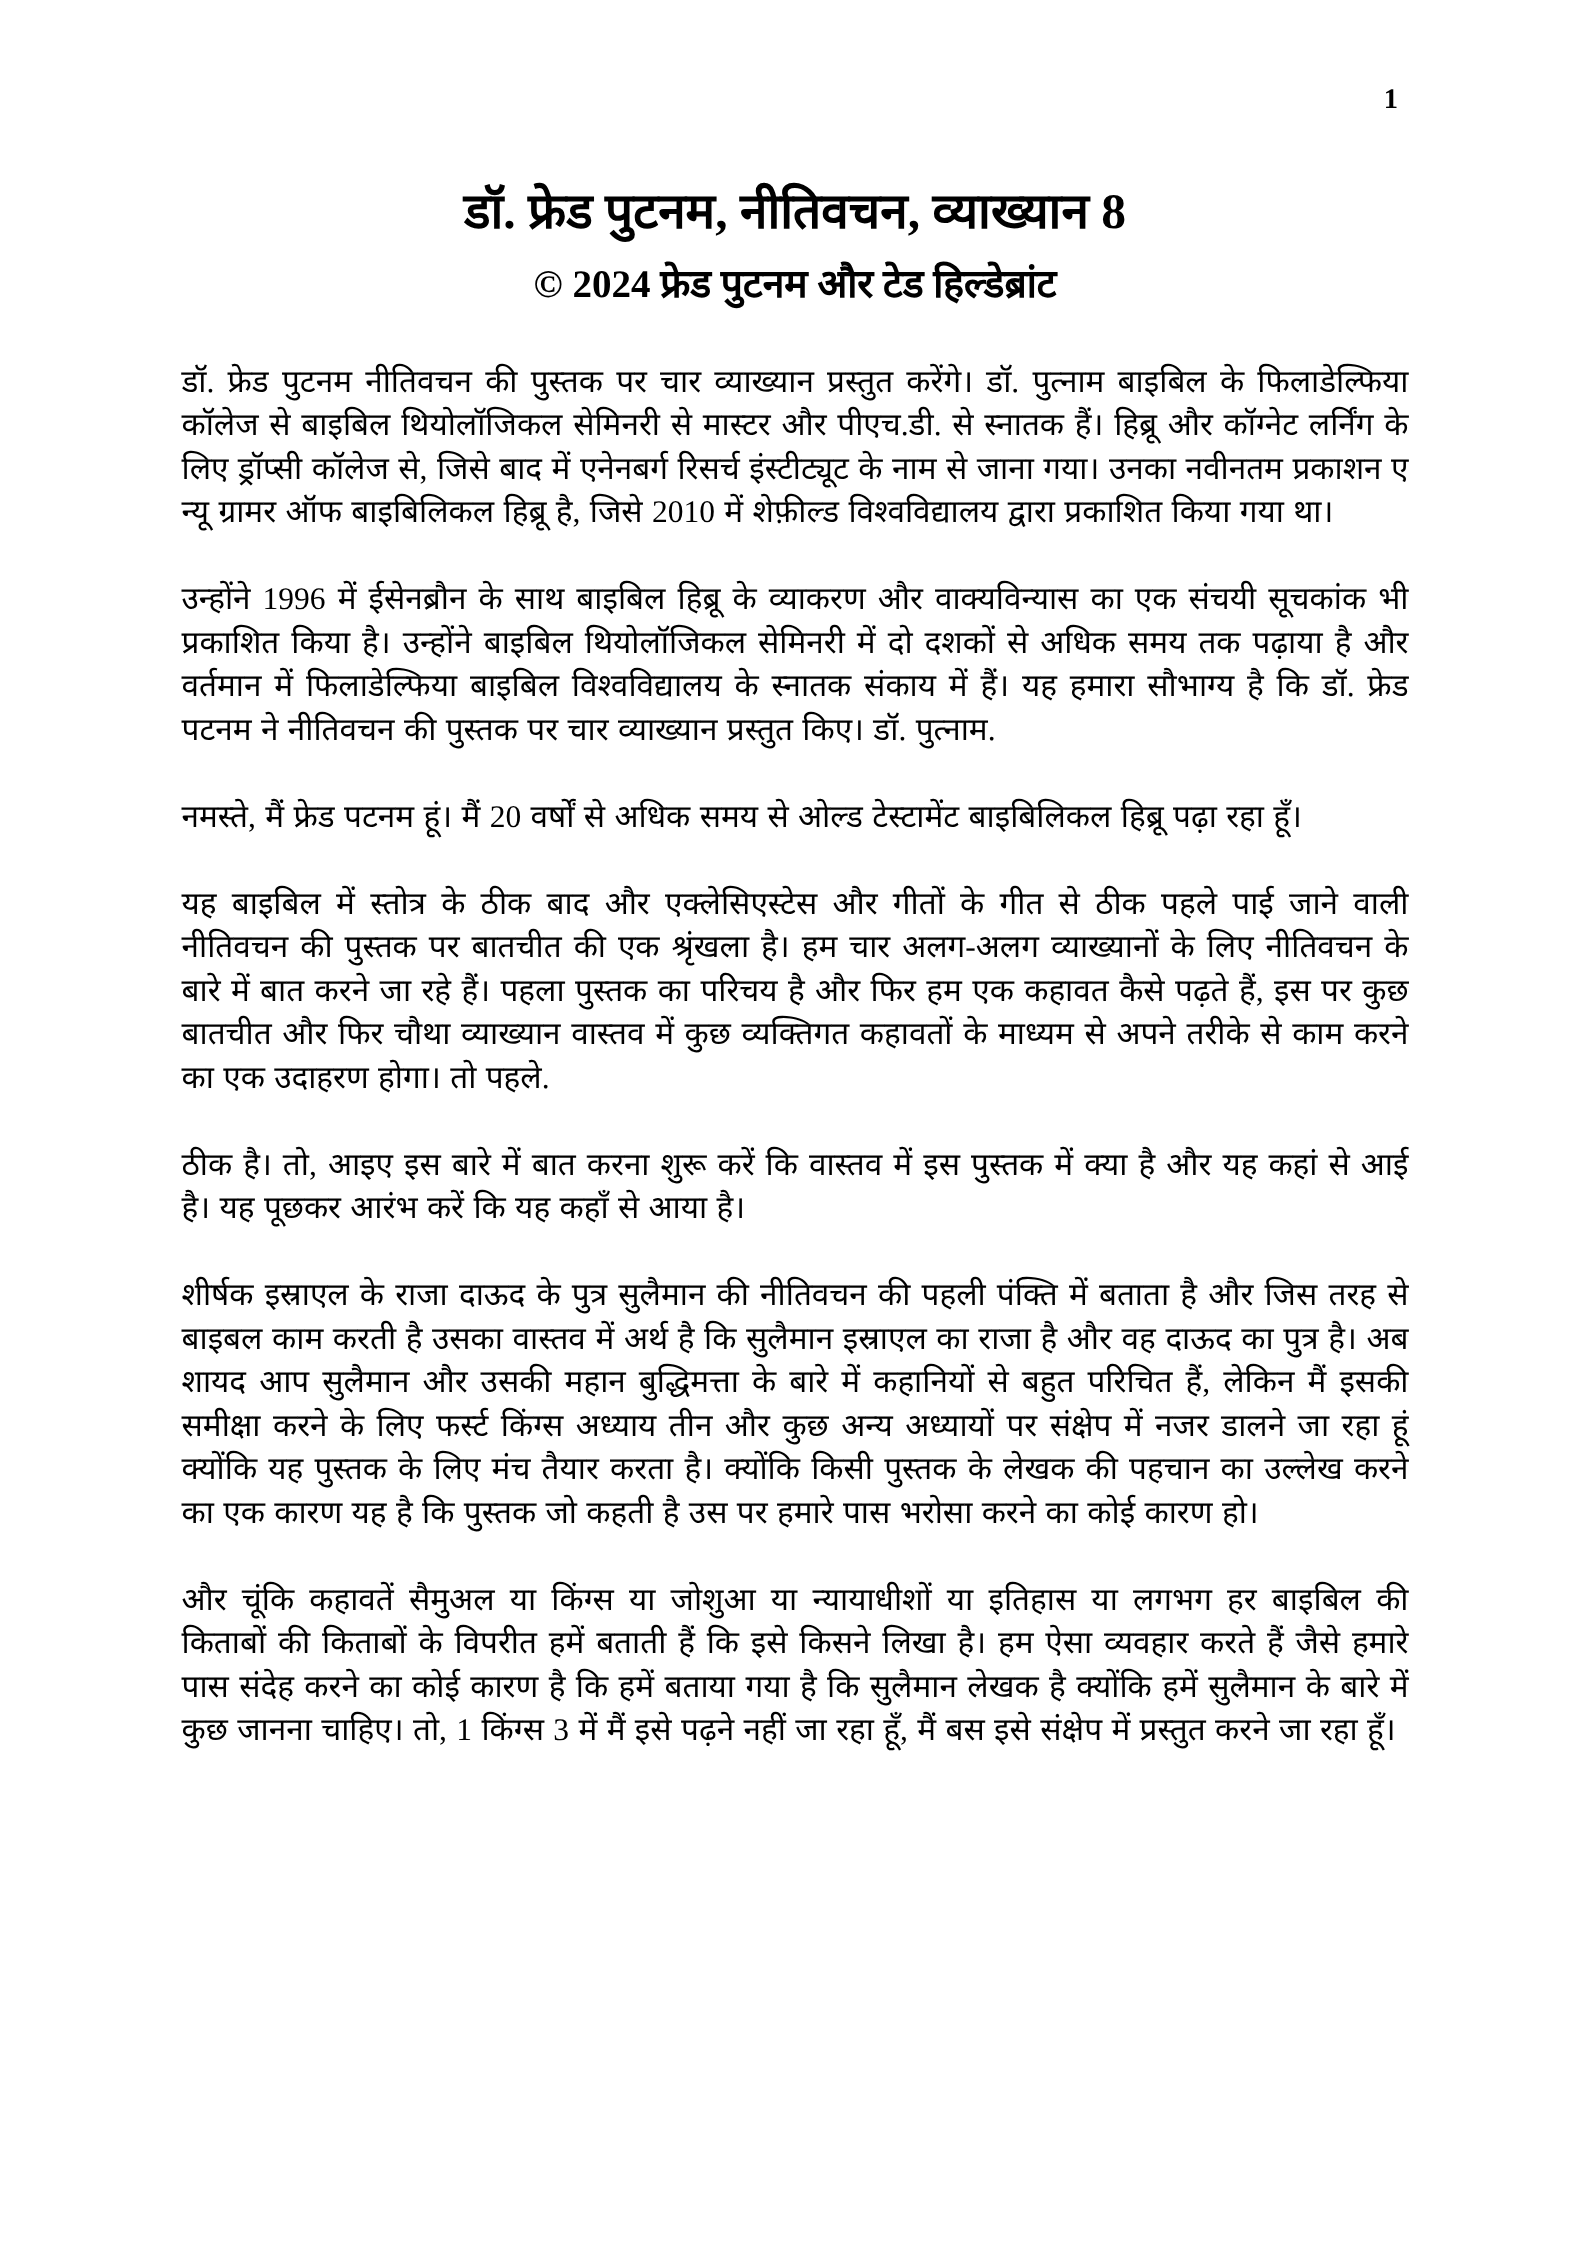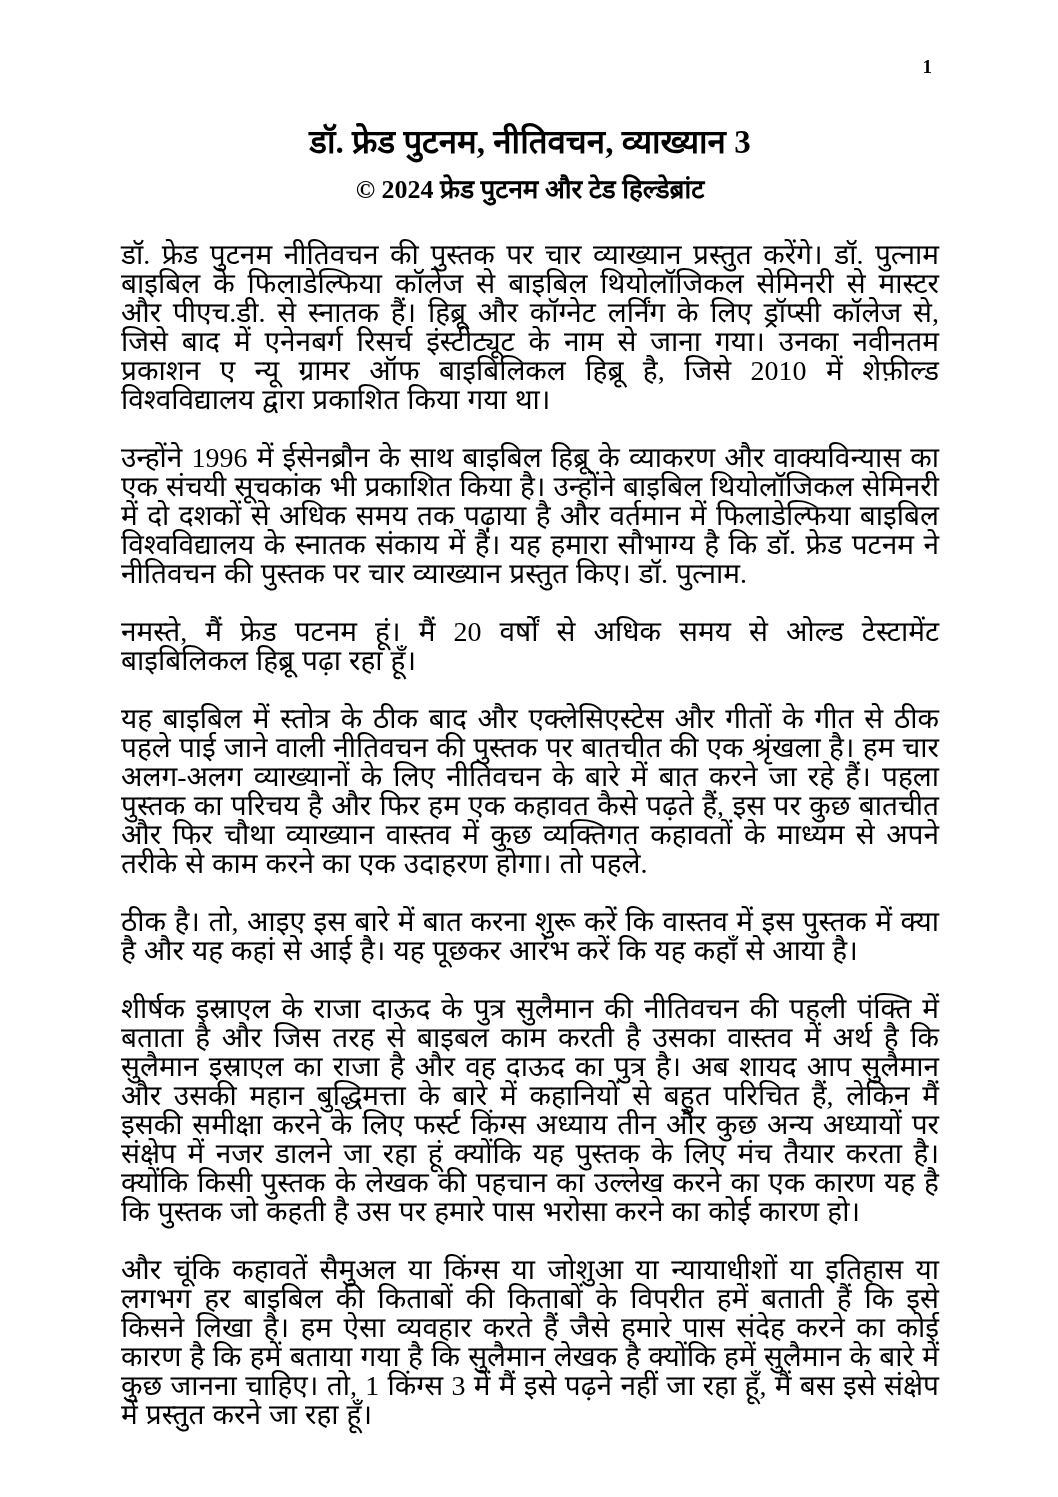--- a/index.html
+++ b/index.html
@@ -39,41 +39,41 @@
     margin: 0 0 8px 0;
     letter-spacing: 0px;
   }
   .doc-subtitle {
     text-align: center;
     font-size: 26px;
     font-weight: 700;
     margin: 0 0 34px 0;
   }
   .body-text p {
-    font-size: 28px;
+    font-size: 21px;
     line-height: 29px;
     text-align: justify;
     text-justify: inter-word;
     margin: 0 0 29px 0;
     word-spacing: 1px;
   }
   .body-text p:last-child {
     margin-bottom: 16px;
   }
 </style>
 </head>
 <body>
 
 <div class="page">
 
   <div class="page-number">1</div>
 
   <div class="content">
 
-    <h1 class="doc-title">डॉ. फ्रेड पुटनम, नीतिवचन, व्याख्यान 3</h1>
+    <h1 class="doc-title">डॉ. फ्रेड पुटनम, नीतिवचन, व्याख्यान 8</h1>
 
     <div class="doc-subtitle">© 2024 फ्रेड पुटनम और टेड हिल्डेब्रांट</div>
 
     <div class="body-text">
       <p>डॉ. फ्रेड पुटनम नीतिवचन की पुस्तक पर चार व्याख्यान प्रस्तुत करेंगे। डॉ. पुत्नाम बाइबिल के फिलाडेल्फिया कॉलेज से बाइबिल थियोलॉजिकल सेमिनरी से मास्टर और पीएच.डी. से स्नातक हैं। हिब्रू और कॉग्नेट लर्निंग के लिए ड्रॉप्सी कॉलेज से, जिसे बाद में एनेनबर्ग रिसर्च इंस्टीट्यूट के नाम से जाना गया। उनका नवीनतम प्रकाशन ए न्यू ग्रामर ऑफ बाइबिलिकल हिब्रू है, जिसे 2010 में शेफ़ील्ड विश्वविद्यालय द्वारा प्रकाशित किया गया था।</p>
       <p>उन्होंने 1996 में ईसेनब्रौन के साथ बाइबिल हिब्रू के व्याकरण और वाक्यविन्यास का एक संचयी सूचकांक भी प्रकाशित किया है। उन्होंने बाइबिल थियोलॉजिकल सेमिनरी में दो दशकों से अधिक समय तक पढ़ाया है और वर्तमान में फिलाडेल्फिया बाइबिल विश्वविद्यालय के स्नातक संकाय में हैं। यह हमारा सौभाग्य है कि डॉ. फ्रेड पटनम ने नीतिवचन की पुस्तक पर चार व्याख्यान प्रस्तुत किए। डॉ. पुत्नाम.</p>
       <p>नमस्ते, मैं फ्रेड पटनम हूं। मैं 20 वर्षों से अधिक समय से ओल्ड टेस्टामेंट बाइबिलिकल हिब्रू पढ़ा रहा हूँ।</p>
       <p>यह बाइबिल में स्तोत्र के ठीक बाद और एक्लेसिएस्टेस और गीतों के गीत से ठीक पहले पाई जाने वाली नीतिवचन की पुस्तक पर बातचीत की एक श्रृंखला है। हम चार अलग-अलग व्याख्यानों के लिए नीतिवचन के बारे में बात करने जा रहे हैं। पहला पुस्तक का परिचय है और फिर हम एक कहावत कैसे पढ़ते हैं, इस पर कुछ बातचीत और फिर चौथा व्याख्यान वास्तव में कुछ व्यक्तिगत कहावतों के माध्यम से अपने तरीके से काम करने का एक उदाहरण होगा। तो पहले.</p>
       <p>ठीक है। तो, आइए इस बारे में बात करना शुरू करें कि वास्तव में इस पुस्तक में क्या है और यह कहां से आई है। यह पूछकर आरंभ करें कि यह कहाँ से आया है।</p>
       <p>शीर्षक इस्राएल के राजा दाऊद के पुत्र सुलैमान की नीतिवचन की पहली पंक्ति में बताता है और जिस तरह से बाइबल काम करती है उसका वास्तव में अर्थ है कि सुलैमान इस्राएल का राजा है और वह दाऊद का पुत्र है। अब शायद आप सुलैमान और उसकी महान बुद्धिमत्ता के बारे में कहानियों से बहुत परिचित हैं, लेकिन मैं इसकी समीक्षा करने के लिए फर्स्ट किंग्स अध्याय तीन और कुछ अन्य अध्यायों पर संक्षेप में नजर डालने जा रहा हूं क्योंकि यह पुस्तक के लिए मंच तैयार करता है। क्योंकि किसी पुस्तक के लेखक की पहचान का उल्लेख करने का एक कारण यह है कि पुस्तक जो कहती है उस पर हमारे पास भरोसा करने का कोई कारण हो।</p>

